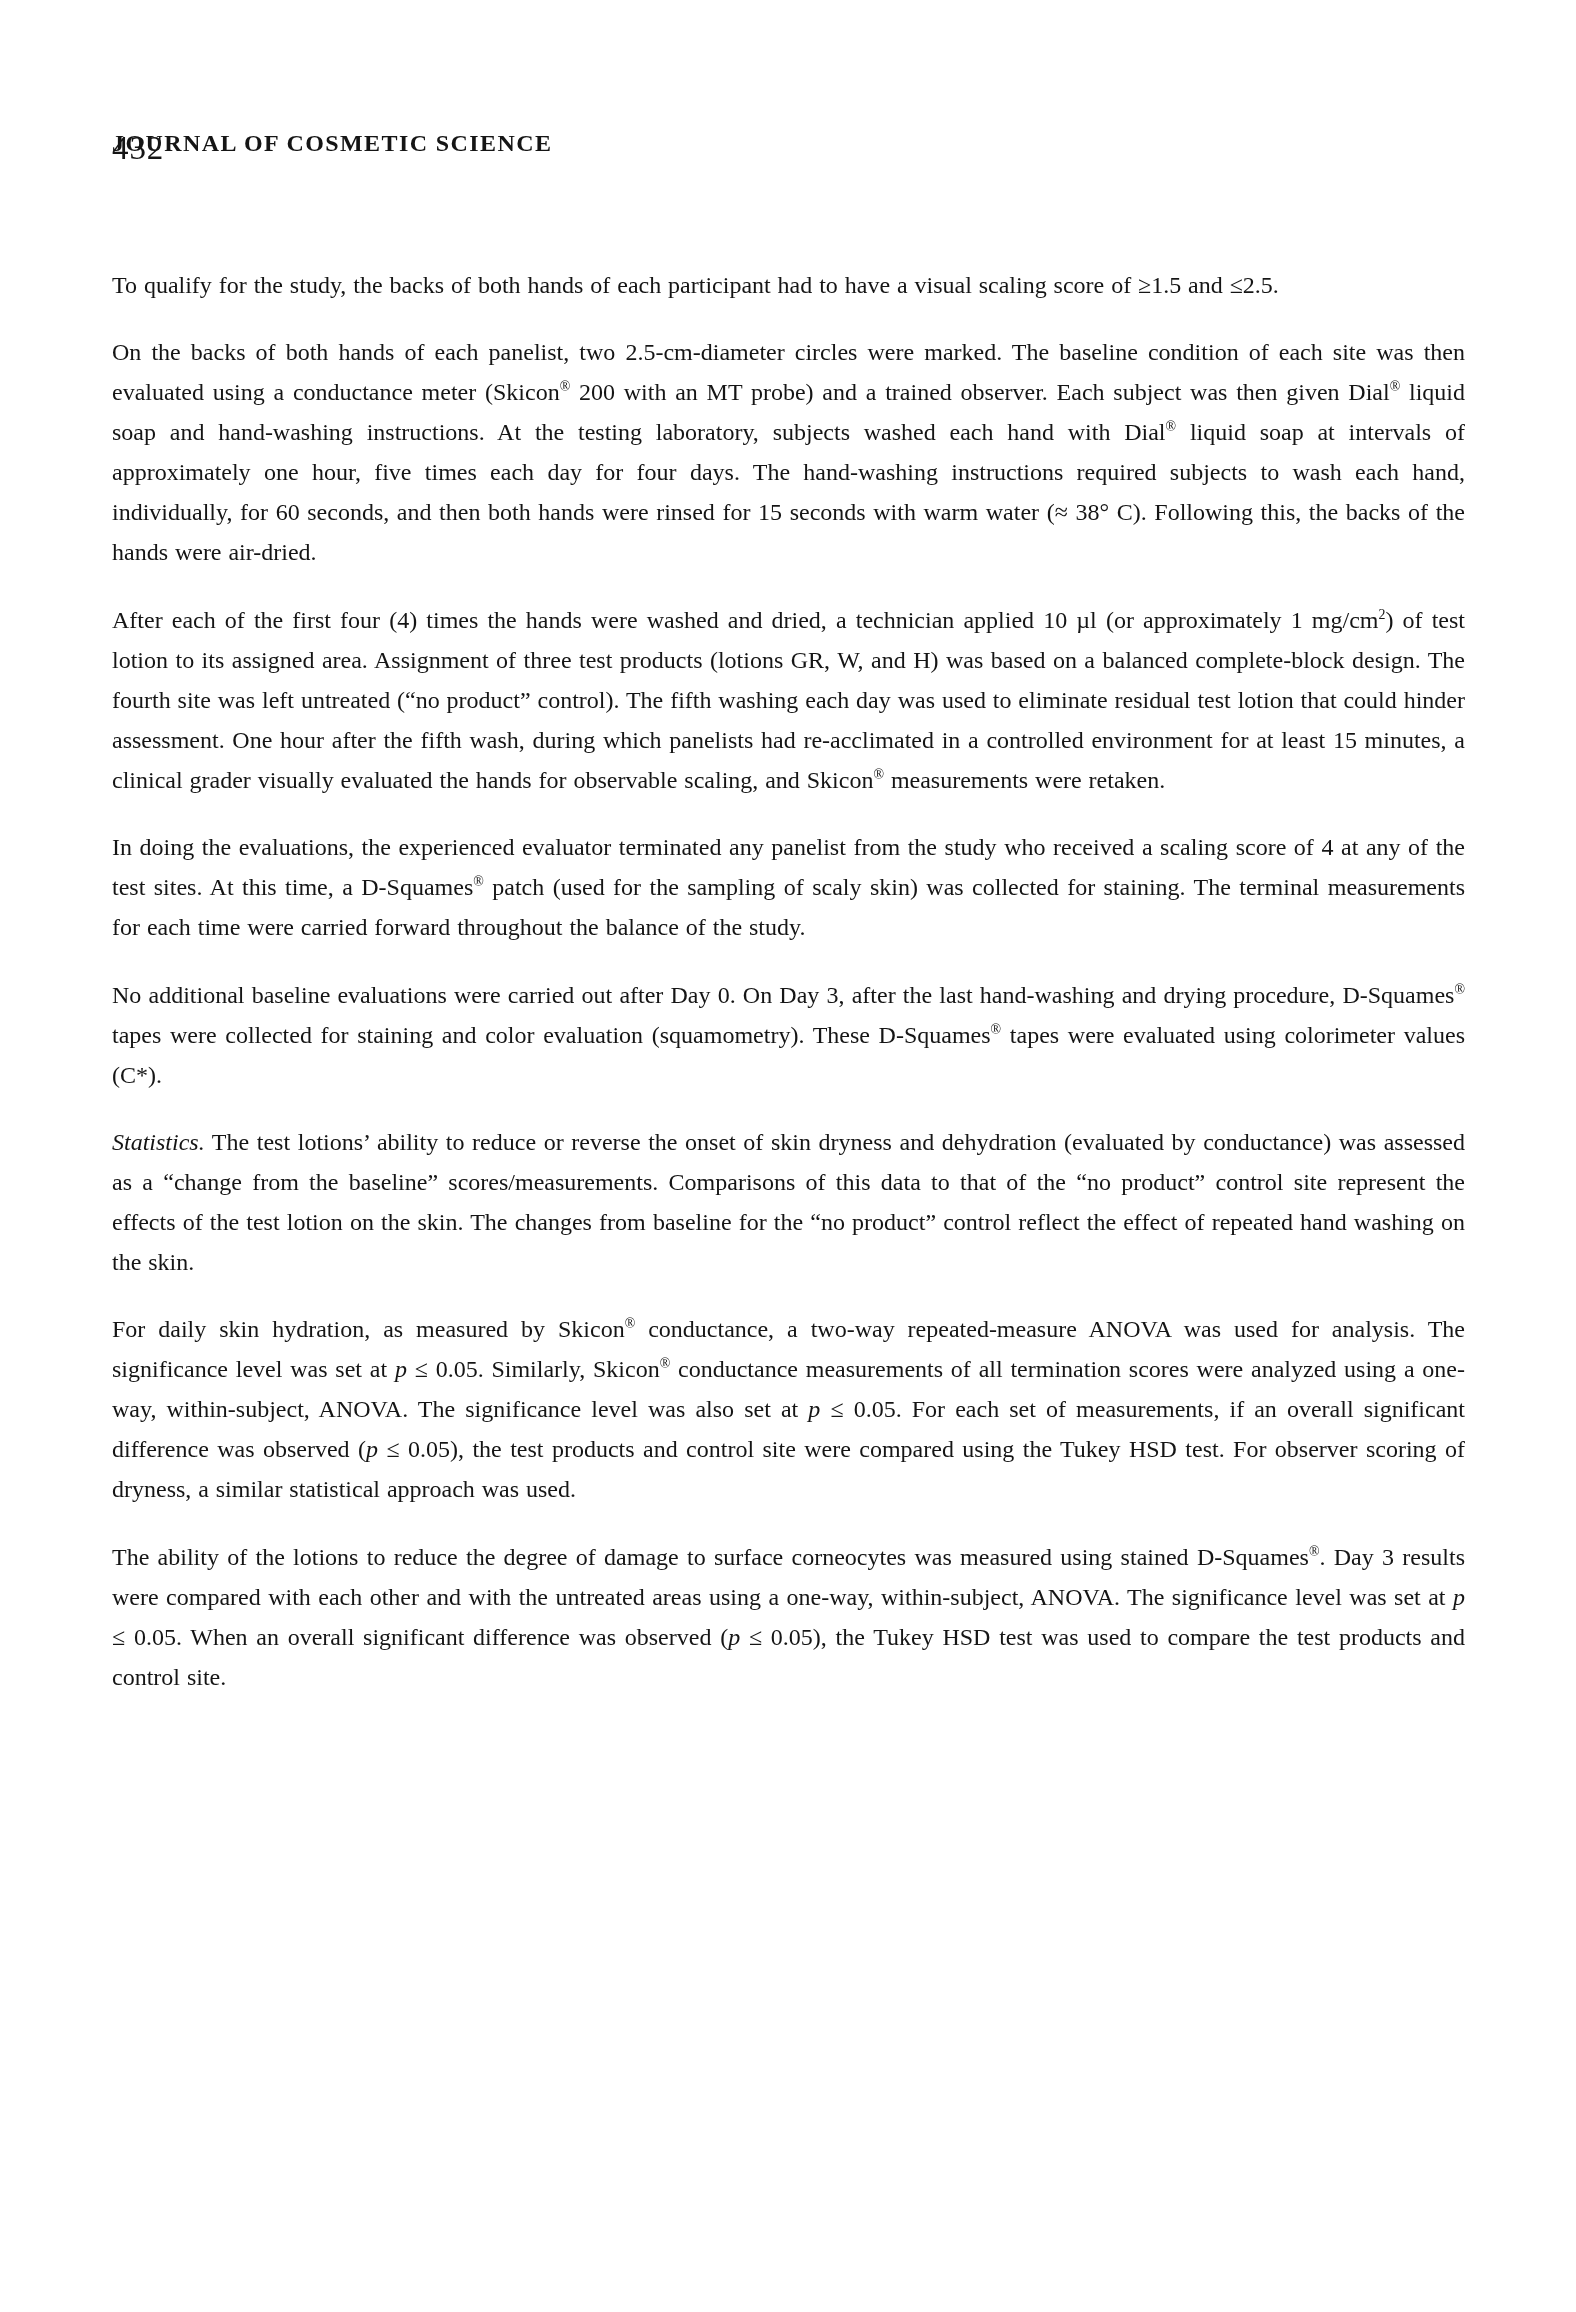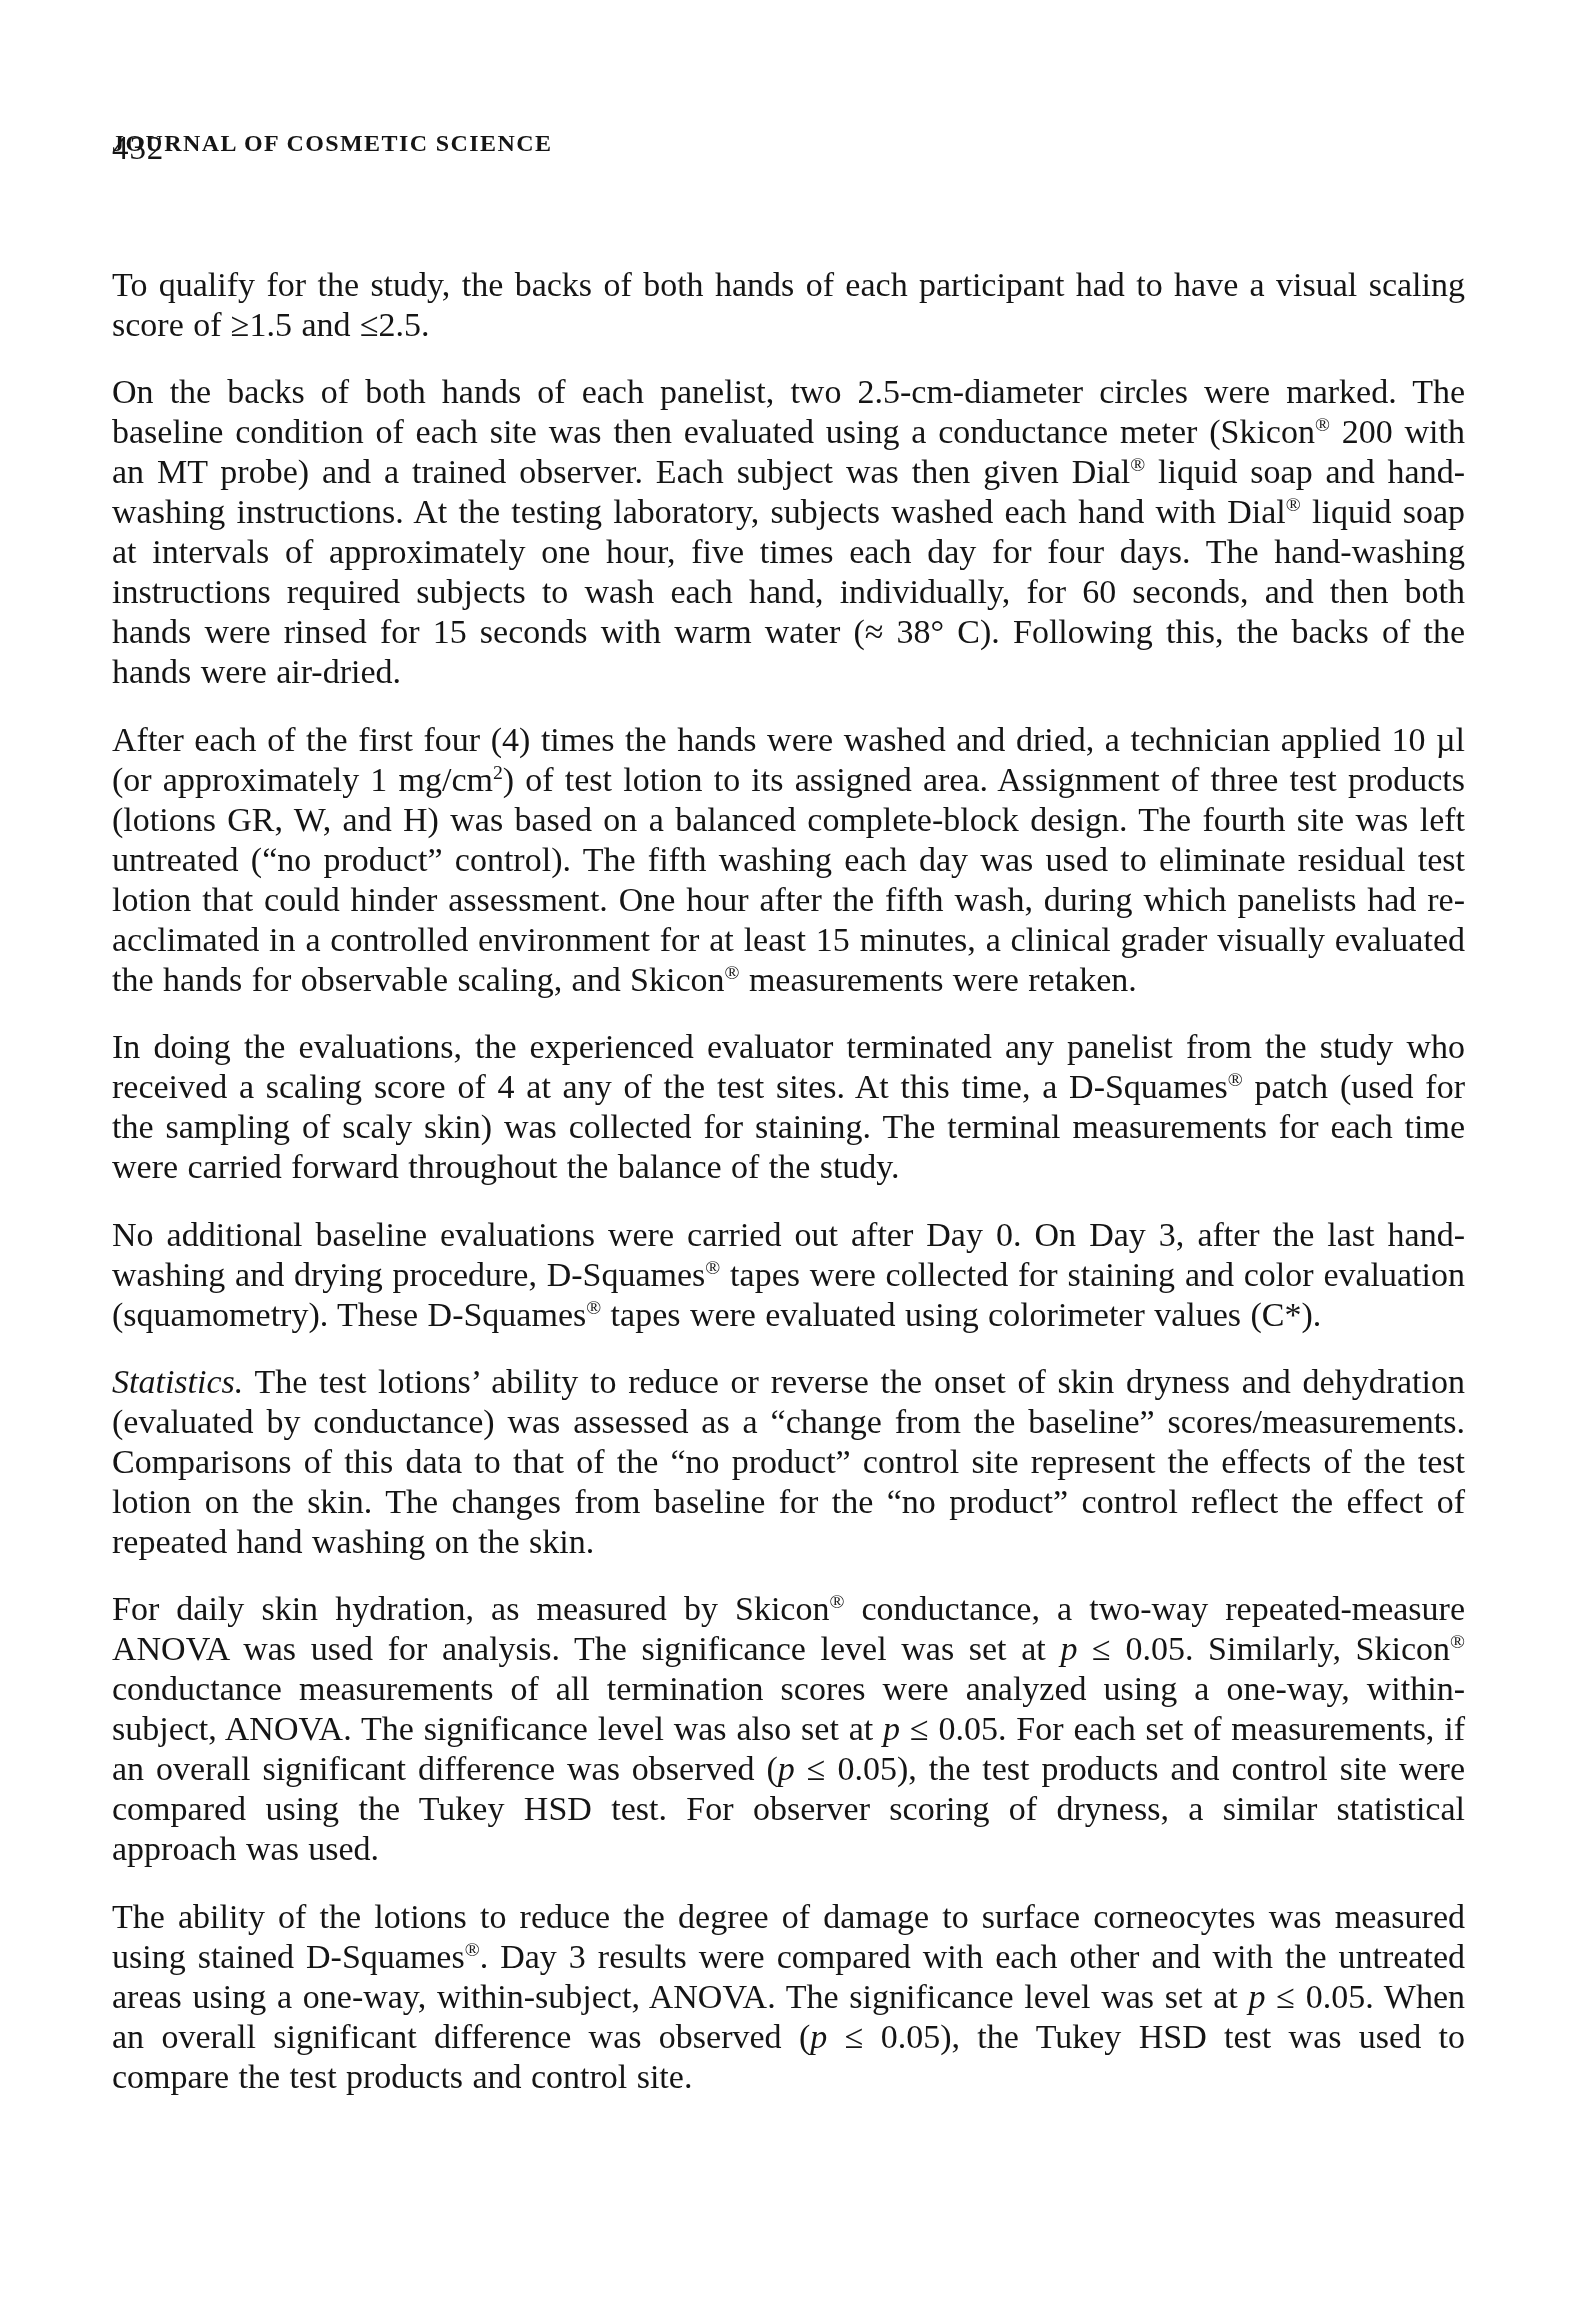--- a/index.html
+++ b/index.html
@@ -35,21 +35,21 @@
   }
   .journal-title {
     display: block;
     text-align: left;
     font-size: 24px;
     letter-spacing: 1.4px;
     font-weight: bold;
   }
   .article-body p {
     margin: 0 0 27.4px 0;
-    font-size: 34px;
+    font-size: 24px;
     line-height: 40px;
     text-align: justify;
     word-spacing: 0.9px;
   }
   .article-body p:last-child { margin-bottom: 0; }
   .sup {
     vertical-align: super;
     font-size: 58%;
     line-height: 0;
   }

